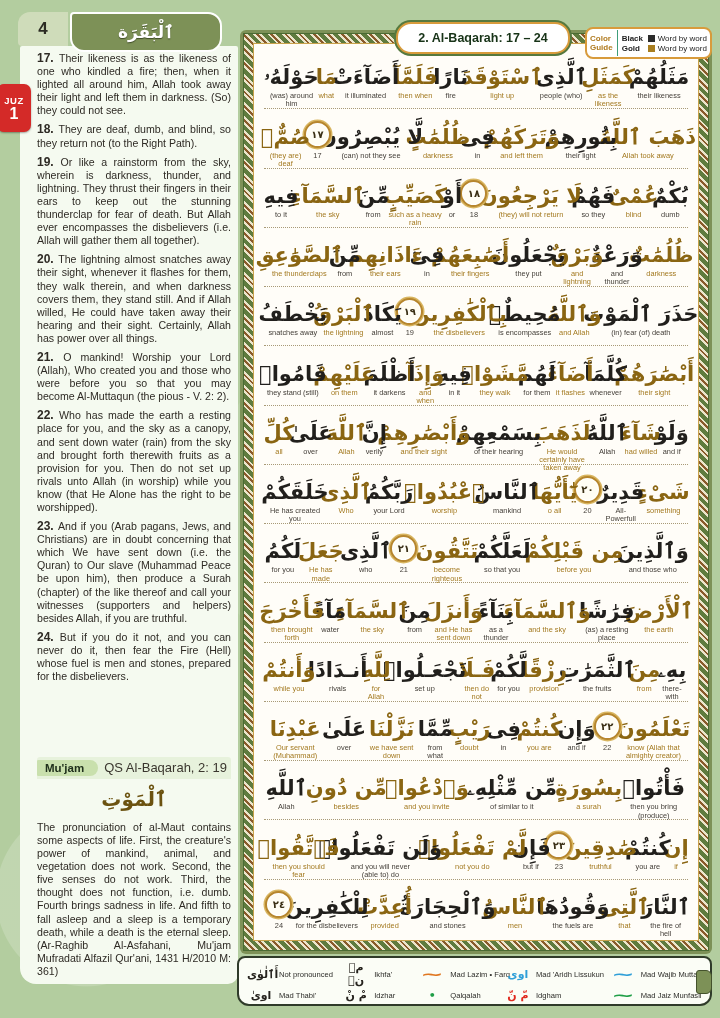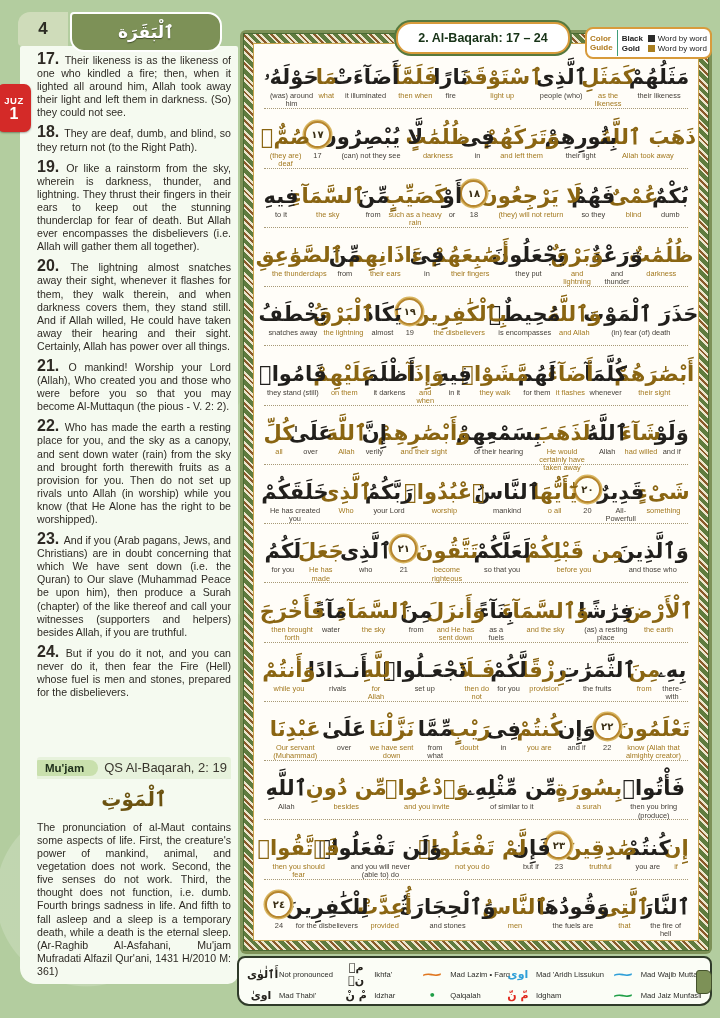--- a/index.html
+++ b/index.html
@@ -22,21 +22,21 @@
     text-shadow:0 1px 1px #3f4c26;}
   .juz{position:absolute;left:-3px;top:84px;width:34px;height:48px;background:#d42a28;z-index:4;
     border-radius:7px;display:flex;flex-direction:column;align-items:center;justify-content:center;
     color:#fff;font-weight:bold;box-shadow:0 1px 2px rgba(0,0,0,.35);}
   .juz .jl{font-size:9.5px;letter-spacing:.5px;}
   .juz .jn{font-size:16px;line-height:16px;}
   .lpanel{position:absolute;left:20px;top:46px;width:218px;height:938px;background:#f5faf0;
     border-radius:2px 2px 10px 16px;padding:6px 7px 6px 17px;box-sizing:border-box;
     display:flex;flex-direction:column;z-index:2;}
   .tpara{margin:0 0 6px 0;font-size:10.6px;line-height:13.1px;text-align:justify;color:#2e2a24;}
-  .tpara b{font-size:16px;}
+  .tpara b{font-size:12px;}
   .mujam{margin-top:auto;}
   .mujam-bar{display:flex;align-items:center;background:#e7f2dc;height:22px;border-radius:3px 3px 0 0;}
   .mujam-pill{background:#c9e0ad;border-radius:2px 12px 12px 2px;padding:2px 14px 2px 8px;
     font-weight:bold;font-size:11.5px;color:#20301c;}
   .mujam-ref{margin-left:auto;font-size:13px;color:#3a362e;padding-right:4px;}
   .mujam-ar{text-align:center;font-family:"DejaVu Sans",sans-serif;font-size:20px;color:#6b5210;
     margin:8px 0 10px 0;font-weight:bold;}
   .mujam-body{font-size:10.6px;line-height:13.1px;text-align:justify;color:#2e2a24;margin:0;}
   
   .frame{position:absolute;left:240px;top:30px;width:472px;height:924px;box-sizing:border-box;
@@ -495,21 +495,21 @@
             <div class="wcell">
               <div class="ar k">فِرَٰشًا</div>
               <div class="en k">(as) a resting place</div>
             </div>
             <div class="wcell">
               <div class="ar g">وَٱلسَّمَآءَ</div>
               <div class="en g">and the sky</div>
             </div>
             <div class="wcell">
               <div class="ar k">بِنَآءً</div>
-              <div class="en k">as a fuels</div>
+              <div class="en k">as a thunder</div>
             </div>
             <div class="wcell">
               <div class="ar g">وَأَنزَلَ</div>
               <div class="en g">and He has sent down</div>
             </div>
             <div class="wcell">
               <div class="ar k">مِنَ</div>
               <div class="en k">from</div>
             </div>
             <div class="wcell">

